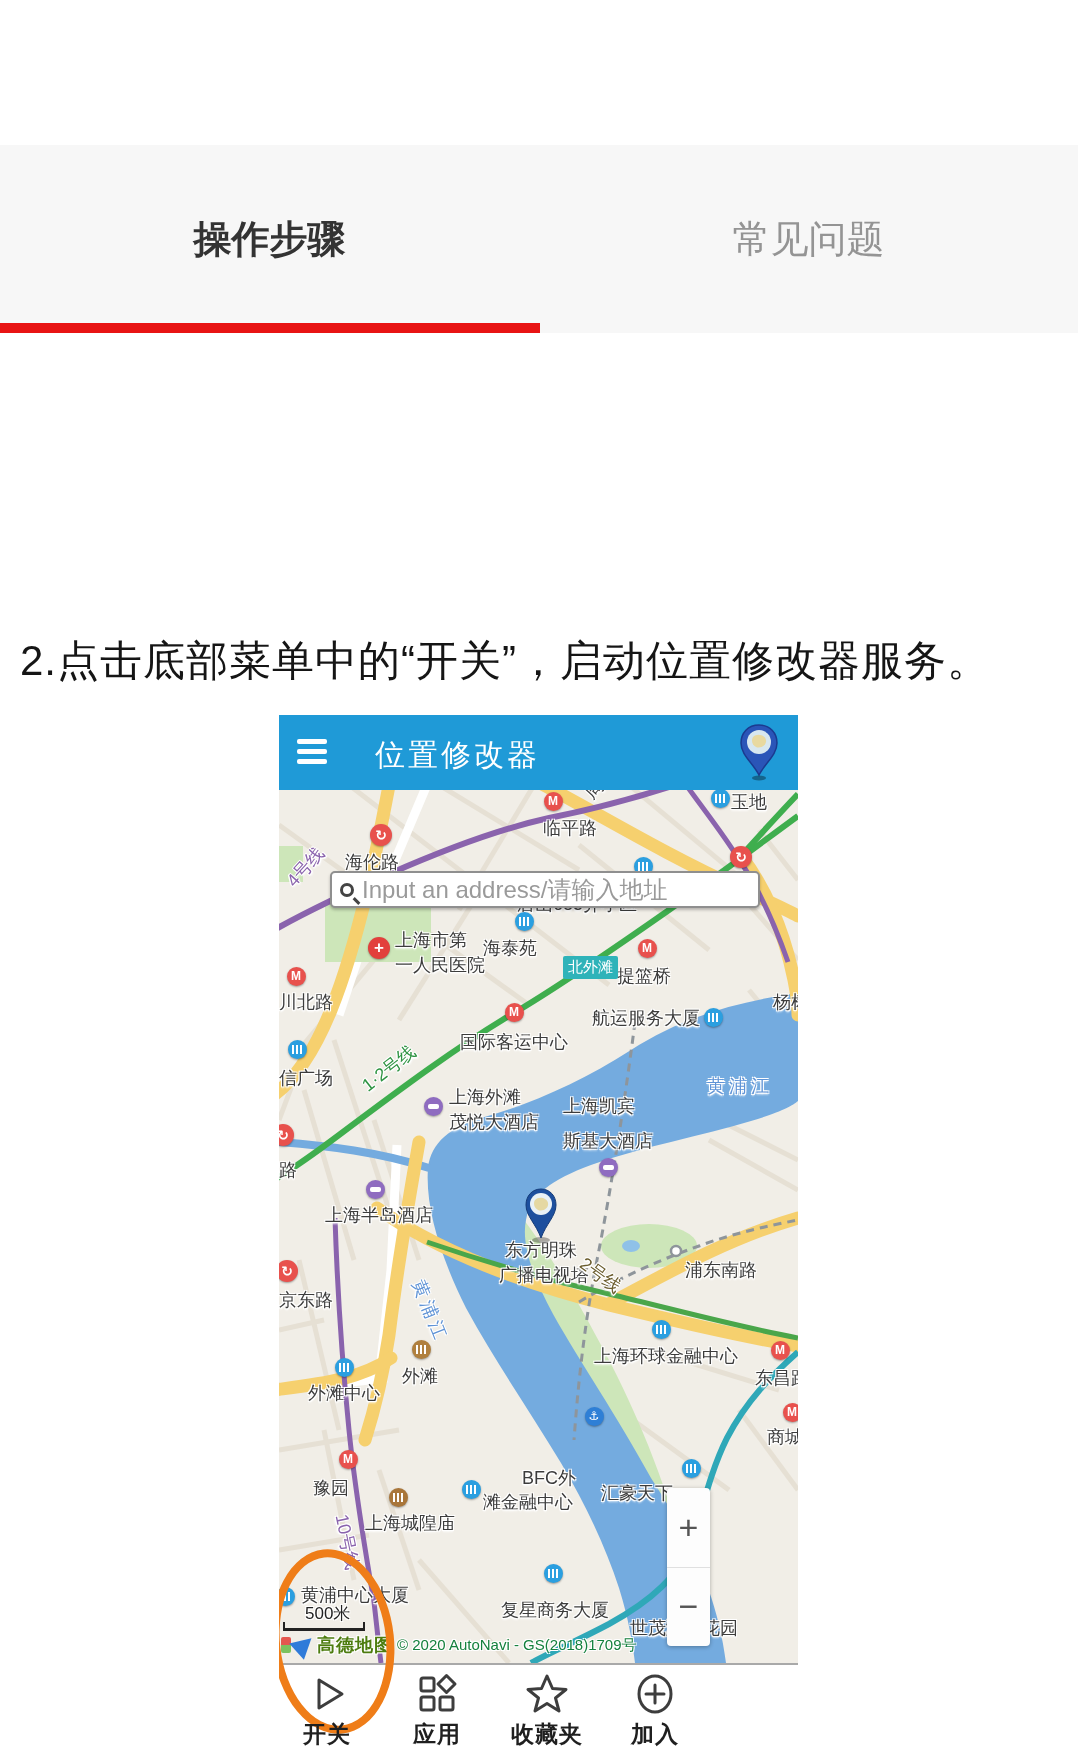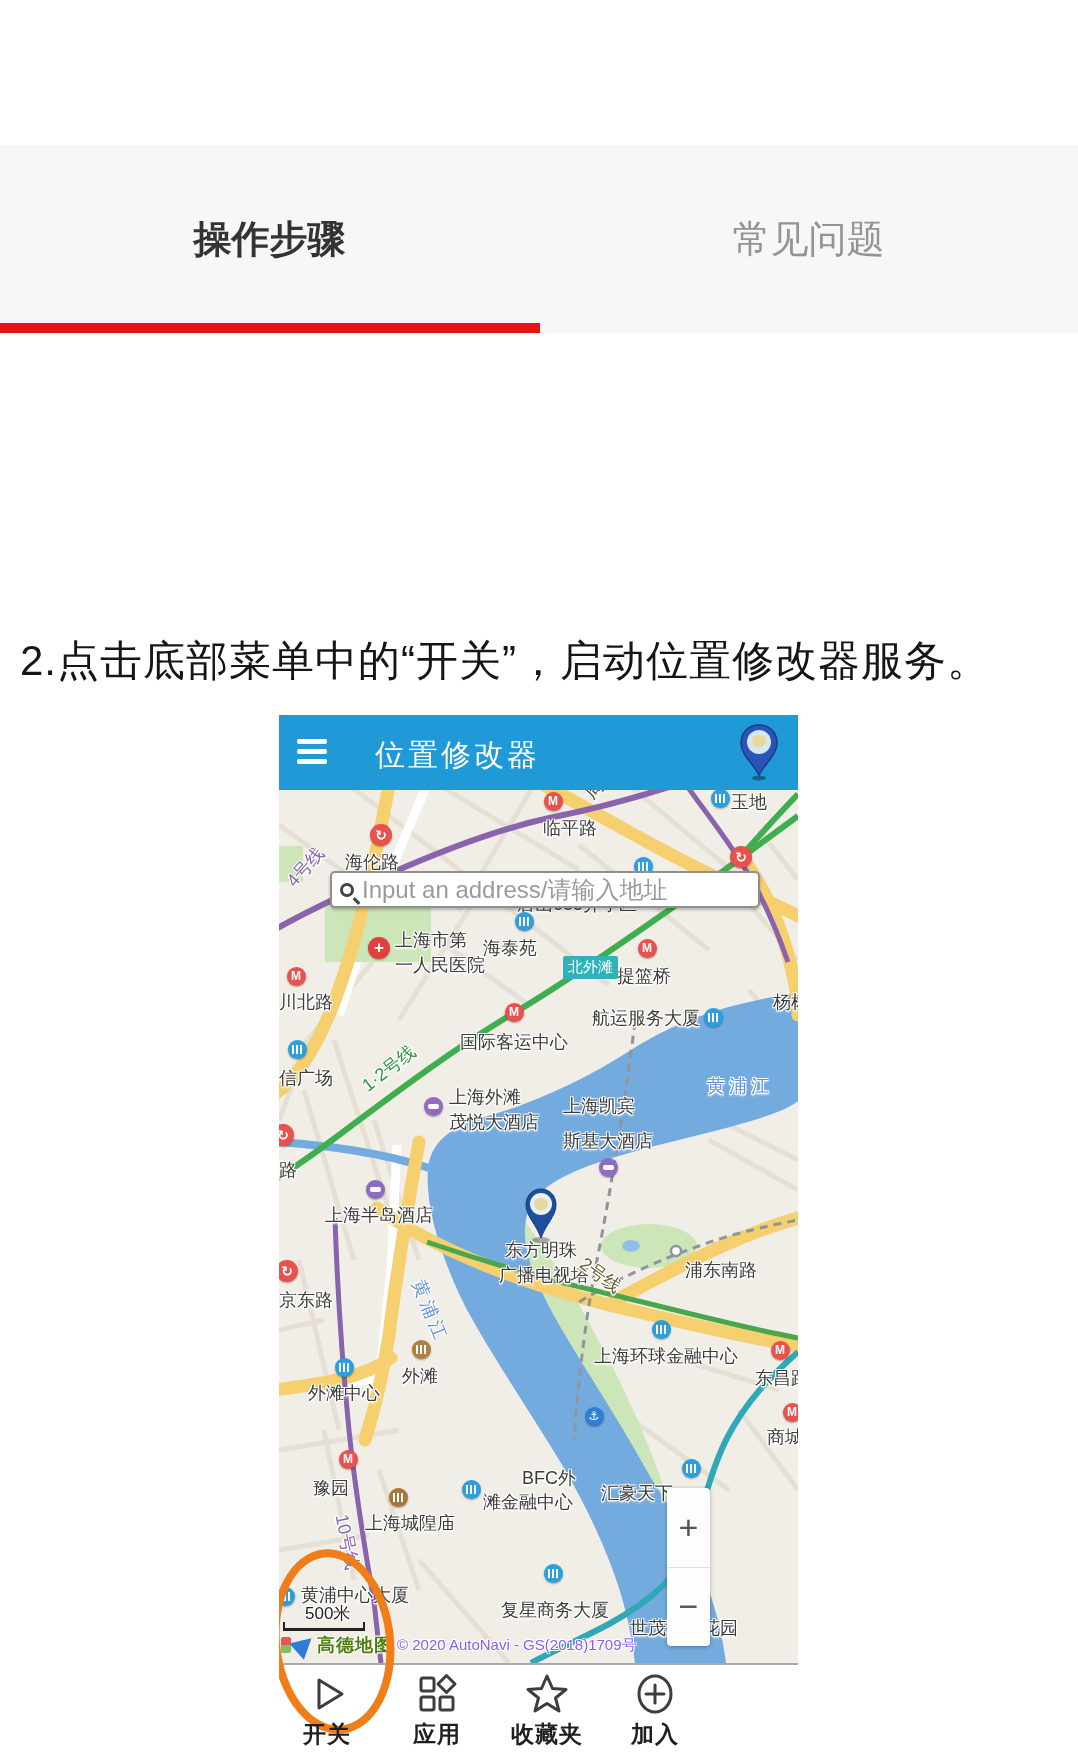--- a/index.html
+++ b/index.html
@@ -98,21 +98,21 @@
      text-shadow:-1px -1px 0 #fff,1px -1px 0 #fff,-1px 1px 0 #fff,1px 1px 0 #fff;}
   .scale-bar{position:absolute;left:4px;top:832px;width:82px;height:9px;
      border-left:2px solid #222;border-right:2px solid #222;border-bottom:3px solid #222;}
 
   .attribution{position:absolute;left:2px;top:843px;display:flex;align-items:center;gap:4px;}
   .logo-sq{width:10px;height:16px;background:linear-gradient(#e4574f 50%,#7cc25e 50%);border-radius:2px;}
   .logo-arrow{width:0;height:0;border-left:11px solid transparent;border-right:11px solid transparent;
      border-bottom:20px solid #2f7bd9;transform:rotate(48deg);margin:0 -2px;}
   .logo-text{font-size:18px;font-weight:bold;color:#4d7c0f;letter-spacing:1px;
      text-shadow:-1px -1px 0 #fff,1px -1px 0 #fff,-1px 1px 0 #fff,1px 1px 0 #fff;}
-  .copyright{font-size:15px;color:#8b5cf6;
+  .copyright{font-size:15px;color:#15803d;
      text-shadow:-1px -1px 0 #fff,1px -1px 0 #fff,-1px 1px 0 #fff,1px 1px 0 #fff;}
 
   .marker{position:absolute;left:246px;top:398px;}
 
   
   .shot-nav{position:absolute;left:0;top:948px;width:519px;height:91px;background:#fff;border-top:2px solid #a9a9a9;}
   .nav-item{position:absolute;top:6px;width:110px;display:flex;flex-direction:column;align-items:center;cursor:default;}
   .nav-item svg{display:block;}
   .nav-label{font-size:23px;font-weight:bold;color:#1f1f1f;margin-top:2px;letter-spacing:1px;}
   .n0{left:-7px;} .n1{left:103px;} .n2{left:213px;} .n3{left:321px;}

